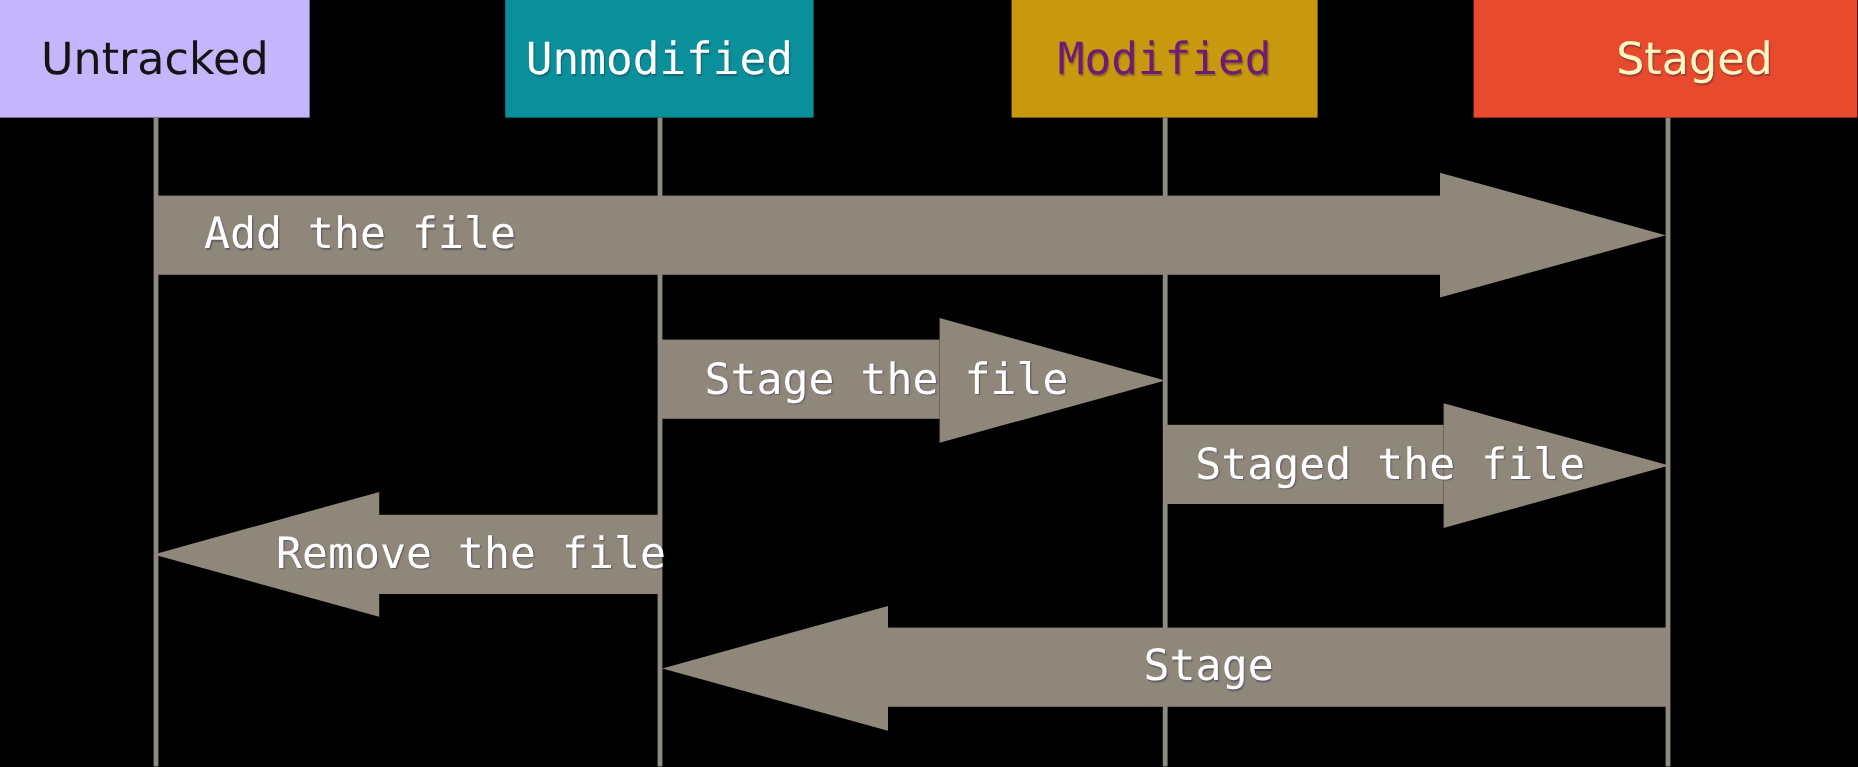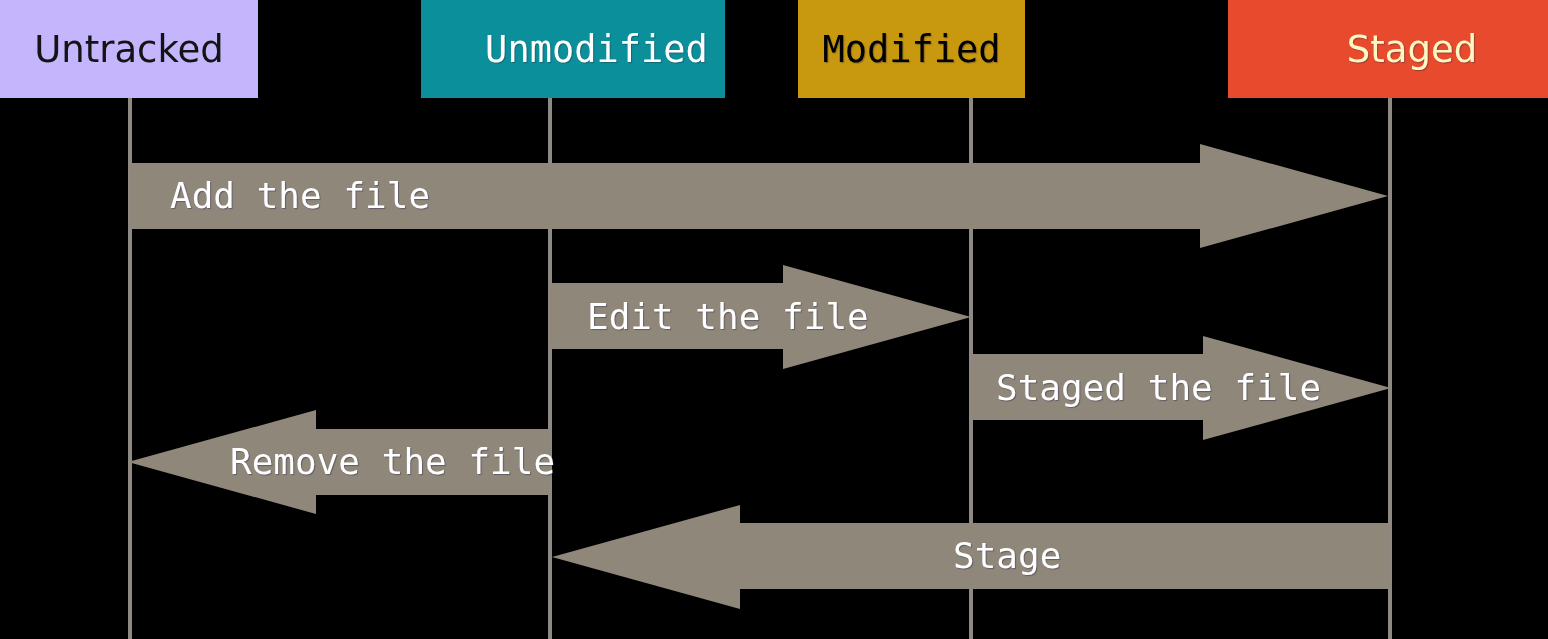--- a/index.html
+++ b/index.html
@@ -23,22 +23,22 @@
     height: 98px;
     display: flex;
     align-items: center;
     justify-content: center;
     font-size: 37px;
     white-space: nowrap;
   }
   .state.sans { font-family: "DejaVu Sans", sans-serif; }
   .state.mono { font-family: "DejaVu Sans Mono", monospace; }
   #state-untracked  { left: 0;      width: 258px; background: #c4b5fd; color: #141414; }
-  #state-unmodified { left: 421px;  width: 257px; background: #0b909b; color: #ffffff; padding-left: 47px; }
-  #state-modified   { left: 798px;  width: 227px; background: #c8990e; color: #000000; }
+  #state-unmodified { left: 421px;  width: 257px; background: #0b909b; color: #ffffff; }
+  #state-modified   { left: 843px;  width: 255px; background: #c8990e; color: #701a75; }
   #state-staged     { left: 1228px; width: 368px; background: #e84a2d; color: #fef9c3; }
   #state-unmodified, #state-modified, #state-staged {
     text-shadow: 1px 1px 1px rgba(30,30,60,0.35);
   }
 
   
   .lifeline {
     position: absolute;
     top: 98px;
     bottom: 0;
@@ -127,21 +127,21 @@
 
   <div id="arrow-add">
     <div class="shaft"></div>
     <div class="head right"></div>
     <div class="arrow-label">Add the file</div>
   </div>
 
   <div id="arrow-edit">
     <div class="shaft"></div>
     <div class="head right"></div>
-    <div class="arrow-label">Edit the file</div>
+    <div class="arrow-label">Stage the file</div>
   </div>
 
   <div id="arrow-stage">
     <div class="shaft"></div>
     <div class="head right"></div>
     <div class="arrow-label">Staged the file</div>
   </div>
 
   <div id="arrow-remove">
     <div class="shaft"></div>

